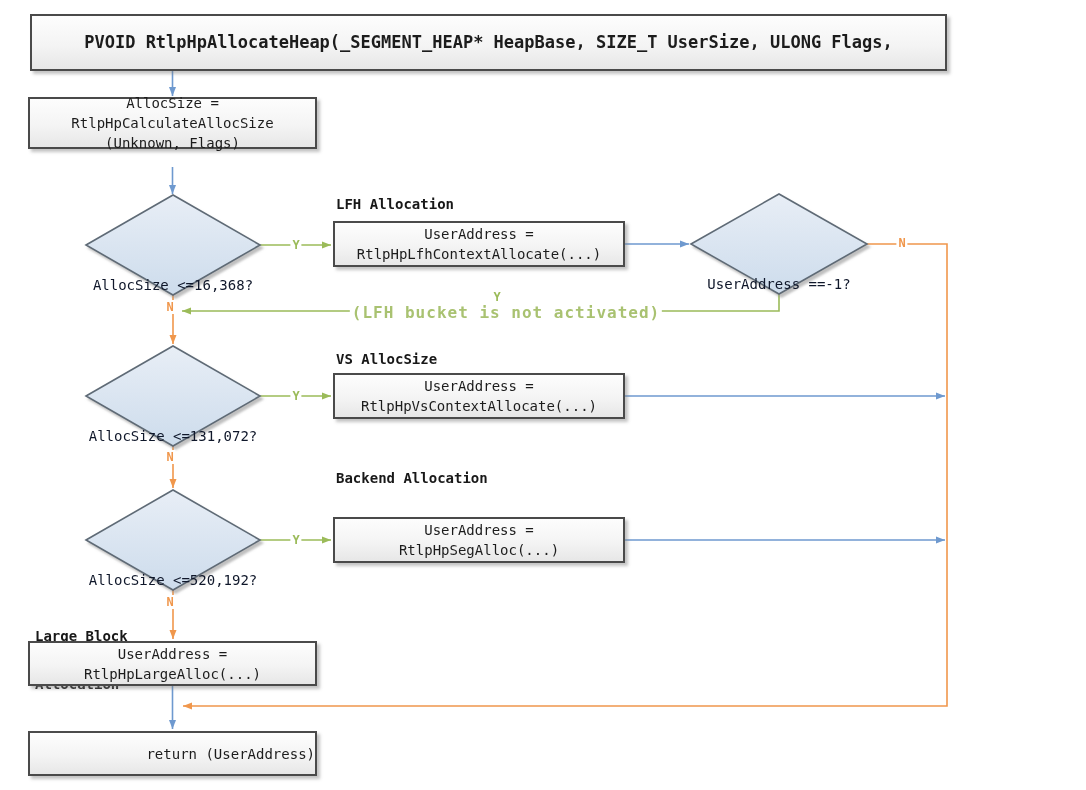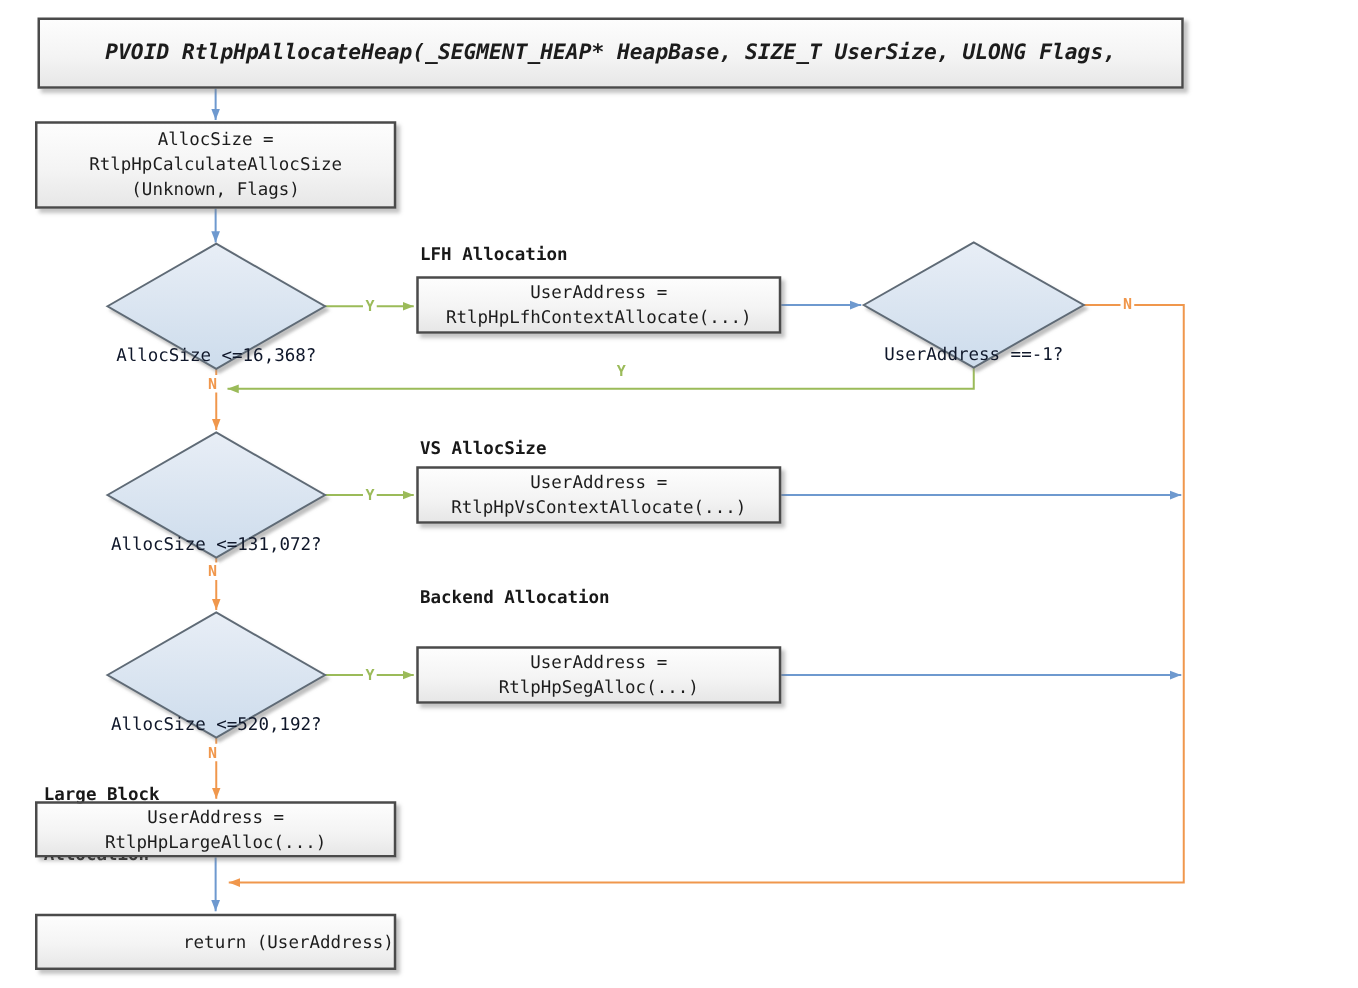--- a/index.html
+++ b/index.html
@@ -86,25 +86,25 @@
     <path d="M173 446 V488" stroke="#f0974c" stroke-width="1.6" fill="none" marker-end="url(#mo)"></path>
     <path d="M173 590 V639" stroke="#f0974c" stroke-width="1.6" fill="none" marker-end="url(#mo)"></path>
     <path d="M867 244 H947 V706 H183" stroke="#f0974c" stroke-width="1.6" fill="none" marker-end="url(#mo)"></path>
 
     <polygon points="86,245 173,195 260,245 173,295" fill="url(#dgrad)" stroke="#5f6b76" stroke-width="1.6" filter="url(#ds)"></polygon>
     <polygon points="691,244 779,194 867,244 779,294" fill="url(#dgrad)" stroke="#5f6b76" stroke-width="1.6" filter="url(#ds)"></polygon>
     <polygon points="86,396 173,346 260,396 173,446" fill="url(#dgrad)" stroke="#5f6b76" stroke-width="1.6" filter="url(#ds)"></polygon>
     <polygon points="86,540 173,490 260,540 173,590" fill="url(#dgrad)" stroke="#5f6b76" stroke-width="1.6" filter="url(#ds)"></polygon>
   </svg>
 
-  <div class="node entry" style="left:30px; top:14px; width:917px; height:57px;font-style:italic;">
+  <div class="node entry" style="left:30px; top:14px; width:917px; height:57px;">
     <span class="ln">PVOID RtlpHpAllocateHeap(_SEGMENT_HEAP* HeapBase, SIZE_T UserSize, ULONG Flags,</span>
   </div>
 
-  <div class="node" style="left:28px; top:97px; width:289px; height:70px;">
+  <div class="node" style="left:28px; top:97px; width:289px; height:52px;">
     <span class="ln">AllocSize =</span>
     <span class="ln">RtlpHpCalculateAllocSize</span>
     <span class="ln">(Unknown, Flags)</span>
   </div>
 
   <div class="dtext" style="left:86px; top:195px; width:174px; height:100px;">
     <span class="ln">AllocSize &lt;=</span>
     <span class="ln">16,368?</span>
   </div>
 
@@ -157,14 +157,15 @@
 
   <div class="elabel green" style="left:296px; top:245px;">Y</div>
   <div class="elabel green" style="left:296px; top:396px;">Y</div>
   <div class="elabel green" style="left:296px; top:540px;">Y</div>
   <div class="elabel orange" style="left:170px; top:307px;">N</div>
   <div class="elabel orange" style="left:170px; top:457px;">N</div>
   <div class="elabel orange" style="left:170px; top:602px;">N</div>
   <div class="elabel orange" style="left:902px; top:243px;">N</div>
 
   <div class="note small" style="left:497px; top:297px;">Y</div>
+  <div class="note" style="left:506px; top:313px;">(LFH bucket is not activated)</div>
 
 </div>
 
 </body></html>

